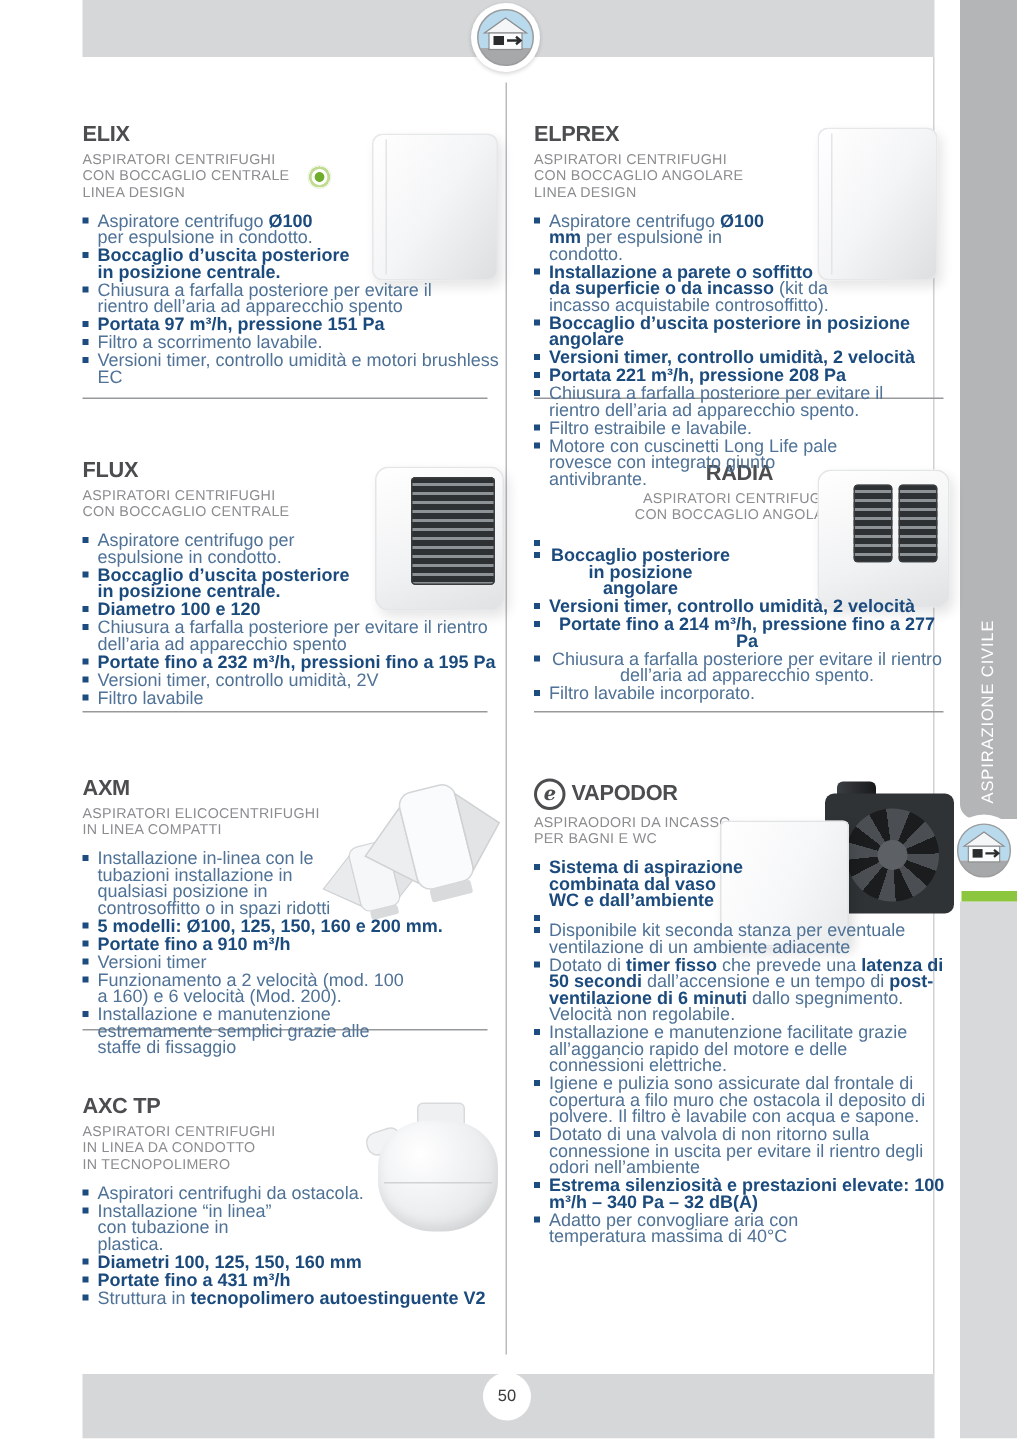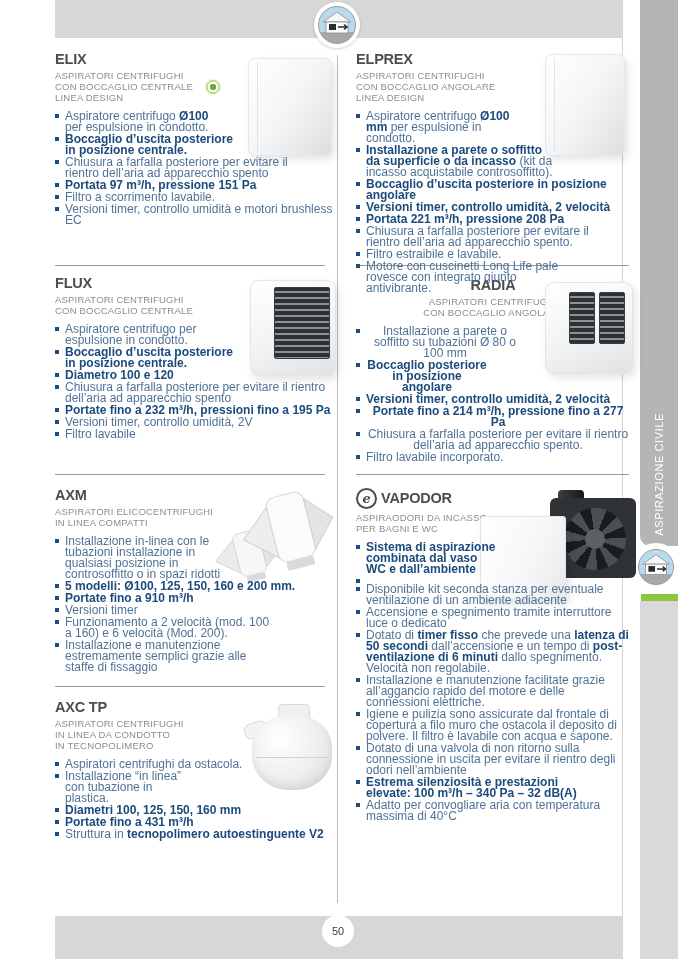--- a/index.html
+++ b/index.html
@@ -20,21 +20,21 @@
     display:flex;align-items:center;justify-content:center;font-size:11px;color:#3c3c3e;}
   
   .right-lower{position:absolute;left:640px;top:601px;width:38px;height:358px;background:#d8d9da;}
   .side-tab{position:absolute;left:640px;top:0;width:38px;height:546px;background:#b4b5b7;border-radius:0 0 0 10px;}
   .side-tab .vtext{position:absolute;left:50%;bottom:10px;transform:translateX(-50%) rotate(180deg);
     writing-mode:vertical-rl;color:#ffffff;font-size:11px;letter-spacing:.6px;white-space:nowrap;}
   .side-icon{position:absolute;left:632px;top:543px;width:48px;height:48px;border-radius:50%;background:#fff;
     display:flex;align-items:center;justify-content:center;}
   .green-bar{position:absolute;left:641px;top:594px;width:37px;height:7px;background:#8cc63e;}
   
-  .sec{position:absolute;}
+  .sec{position:absolute;margin-top:31px;}
   .sec h2{margin:0;font-size:14.5px;font-weight:bold;color:#4c4d4f;letter-spacing:-.2px;line-height:15px;}
   .sec .trow{display:flex;align-items:center;gap:4px;}
   .sec .sub{margin-top:3px;font-size:9.5px;line-height:11px;color:#8b8d8f;letter-spacing:.2px;white-space:pre-line;}
   .bullets{list-style:none;margin:8px 0 0 0;padding:0;position:relative;z-index:2;}
   .bullets li{display:flex;gap:6px;font-size:12px;line-height:11px;color:#4f7296;margin:0 0 1px 0;}
   .sq{flex:none;width:4px;height:4px;background:#1d4d80;margin-top:3px;}
   .bt{display:inline-block;}
   .b{font-weight:bold;color:#1b4a7d;}
   .elogo{display:inline-flex;width:17px;height:17px;border:2px solid #4c4d4f;border-radius:50%;
     align-items:center;justify-content:center;font:italic bold 13px "DejaVu Serif",serif;color:#4c4d4f;flex:none;}
@@ -263,21 +263,20 @@
   <h2>RADIA</h2>
   <div class="sub">ASPIRATORI CENTRIFUGHI
 CON BOCCAGLIO ANGOLARE</div>
   <div class="img whitebox" style="left:189px;top:4px;width:88px;height:92px;">
     <div class="g-h" style="right:38px;top:10px;width:26px;height:52px;"></div>
     <div class="g-h" style="right:8px;top:10px;width:26px;height:52px;"></div>
   </div>
   <ul class="bullets">
       <li>
         <span class="sq"></span>
-        <span class="bt"><span>Installazione a parete o soffitto su tubazioni Ø 80 o 100 mm</span></span>
       </li>
       <li>
         <span class="sq"></span>
         <span class="bt"><span class="b">Boccaglio posteriore in posizione angolare</span></span>
       </li>
       <li>
         <span class="sq"></span>
         <span class="bt"><span class="b">Versioni timer, controllo umidità, 2 velocità</span></span>
       </li>
       <li>
@@ -365,24 +364,20 @@
       </li>
       <li>
         <span class="sq"></span>
       </li>
       <li>
         <span class="sq"></span>
         <span class="bt"><span>Disponibile kit seconda stanza per eventuale ventilazione di un ambiente adiacente</span></span>
       </li>
       <li>
         <span class="sq"></span>
-        <span class="bt"><span>Accensione e spegnimento tramite interruttore luce o dedicato</span></span>
-      </li>
-      <li>
-        <span class="sq"></span>
         <span class="bt"><span>Dotato di </span><span class="b">timer fisso</span><span> che prevede una </span><span class="b">latenza di 50 secondi</span><span> dall’accensione e un tempo di </span><span class="b">post-ventilazione di 6 minuti</span><span> dallo spegnimento. Velocità non regolabile.</span></span>
       </li>
       <li>
         <span class="sq"></span>
         <span class="bt"><span>Installazione e manutenzione facilitate grazie all’aggancio rapido del motore e delle connessioni elettriche.</span></span>
       </li>
       <li>
         <span class="sq"></span>
         <span class="bt"><span>Igiene e pulizia sono assicurate dal frontale di copertura a filo muro che ostacola il deposito di polvere. Il filtro è lavabile con acqua e sapone.</span></span>
       </li>

